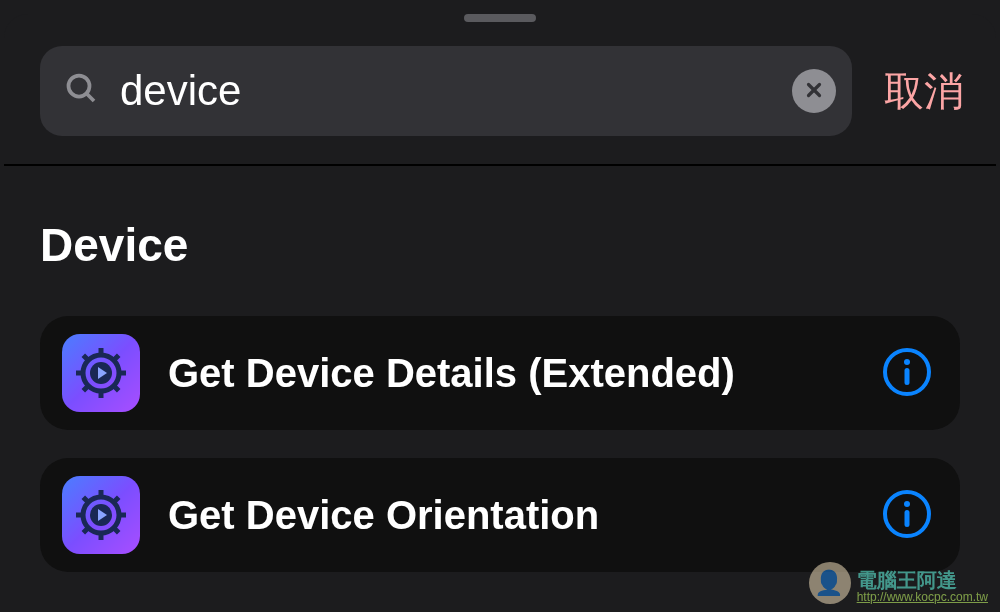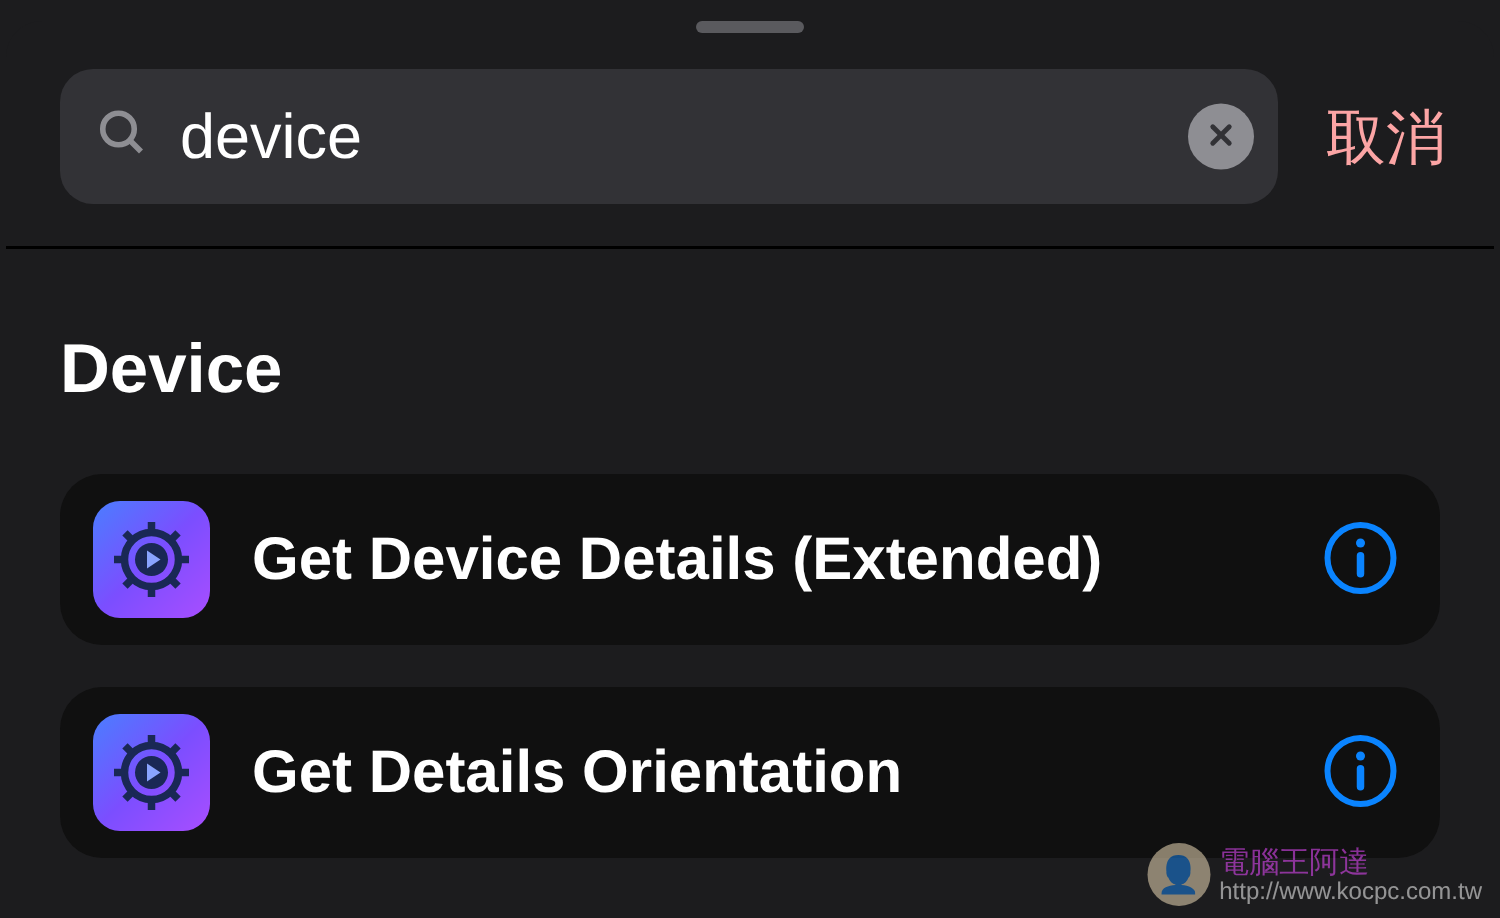--- a/index.html
+++ b/index.html
@@ -179,28 +179,29 @@
       font-size: 24px;
     }
     
     .watermark-text {
       display: flex;
       flex-direction: column;
       line-height: 1.1;
     }
     
     .watermark-title {
-      color: #d946ef;
+      color: #5eead4;
       font-size: 20px;
-      font-weight: 400;
+      font-weight: 700;
     }
     
     .watermark-url {
-      color: #e5e5e5;
-      font-size: 16px;
+      color: #bef264;
+      font-size: 12px;
+      text-decoration: underline;
     }
   </style>
 </head>
 <body>
 
 <div class="sheet-container">
   <div class="grabber"></div>
 
   <div class="header-row">
     <div class="search-bar">
@@ -275,21 +276,21 @@
                 <line x1="0" y1="25" x2="0" y2="18"></line>
                 <line x1="-17.7" y1="17.7" x2="-12.7" y2="12.7"></line>
                 <line x1="-25" y1="0" x2="-18" y2="0"></line>
                 <line x1="-17.7" y1="-17.7" x2="-12.7" y2="-12.7"></line>
               </g>
               <circle r="11" fill="#1a2855"></circle>
               <path d="M -3 -6 L 6 0 L -3 6 Z" fill="#8aa4ff"></path>
             </g>
           </svg>
         </div>
-        <span class="action-label">Get Details Orientation</span>
+        <span class="action-label">Get Device Orientation</span>
         <button class="info-button">
           <span>
             <svg width="50" height="50" viewBox="0 0 50 50">
               <circle cx="25" cy="25" r="22" fill="none" stroke="#0a84ff" stroke-width="4"></circle>
               <circle cx="25" cy="15" r="3" fill="#0a84ff"></circle>
               <rect x="22.5" y="21" width="5" height="17" rx="2.5" fill="#0a84ff"></rect>
             </svg>
           </span>
         </button>
       </div>

